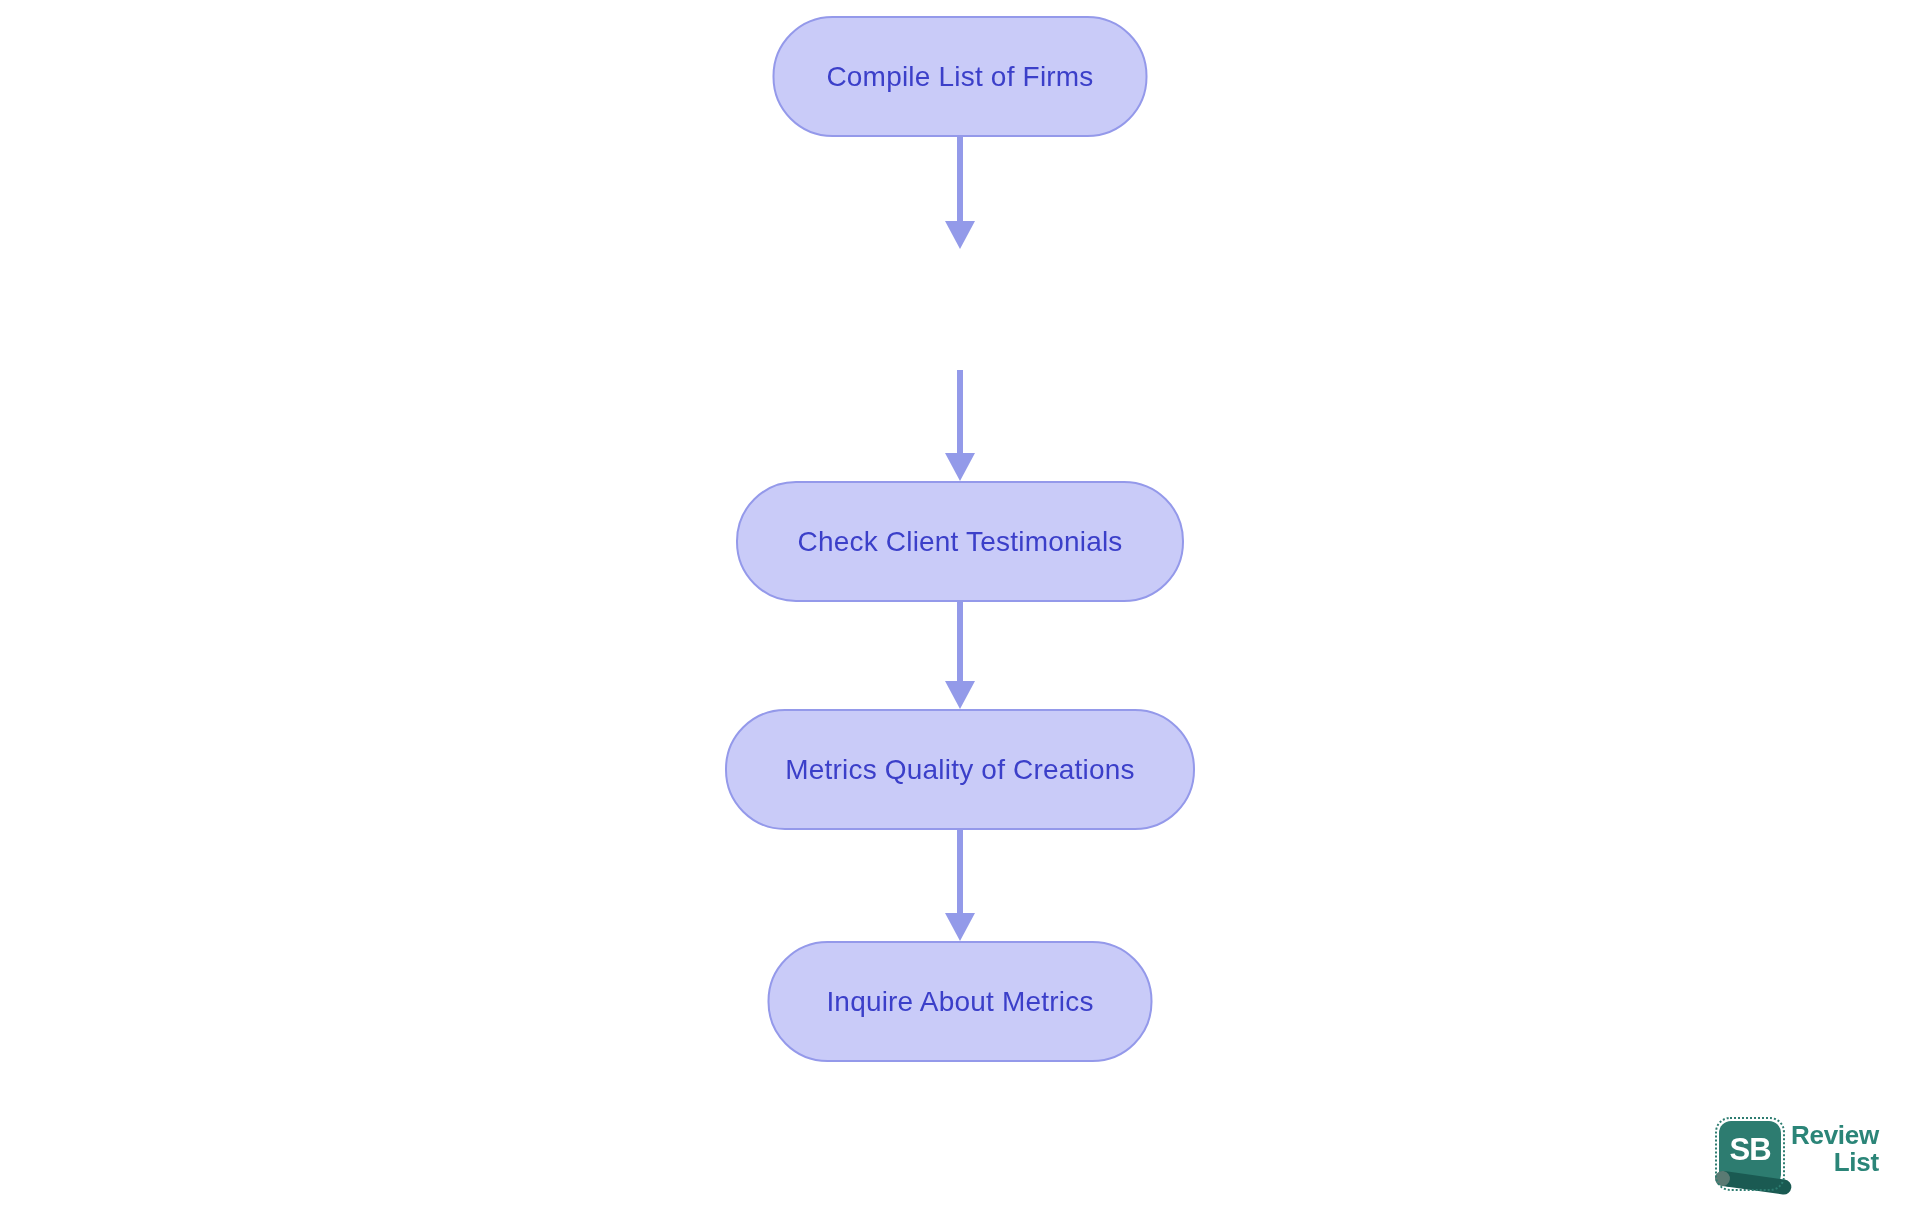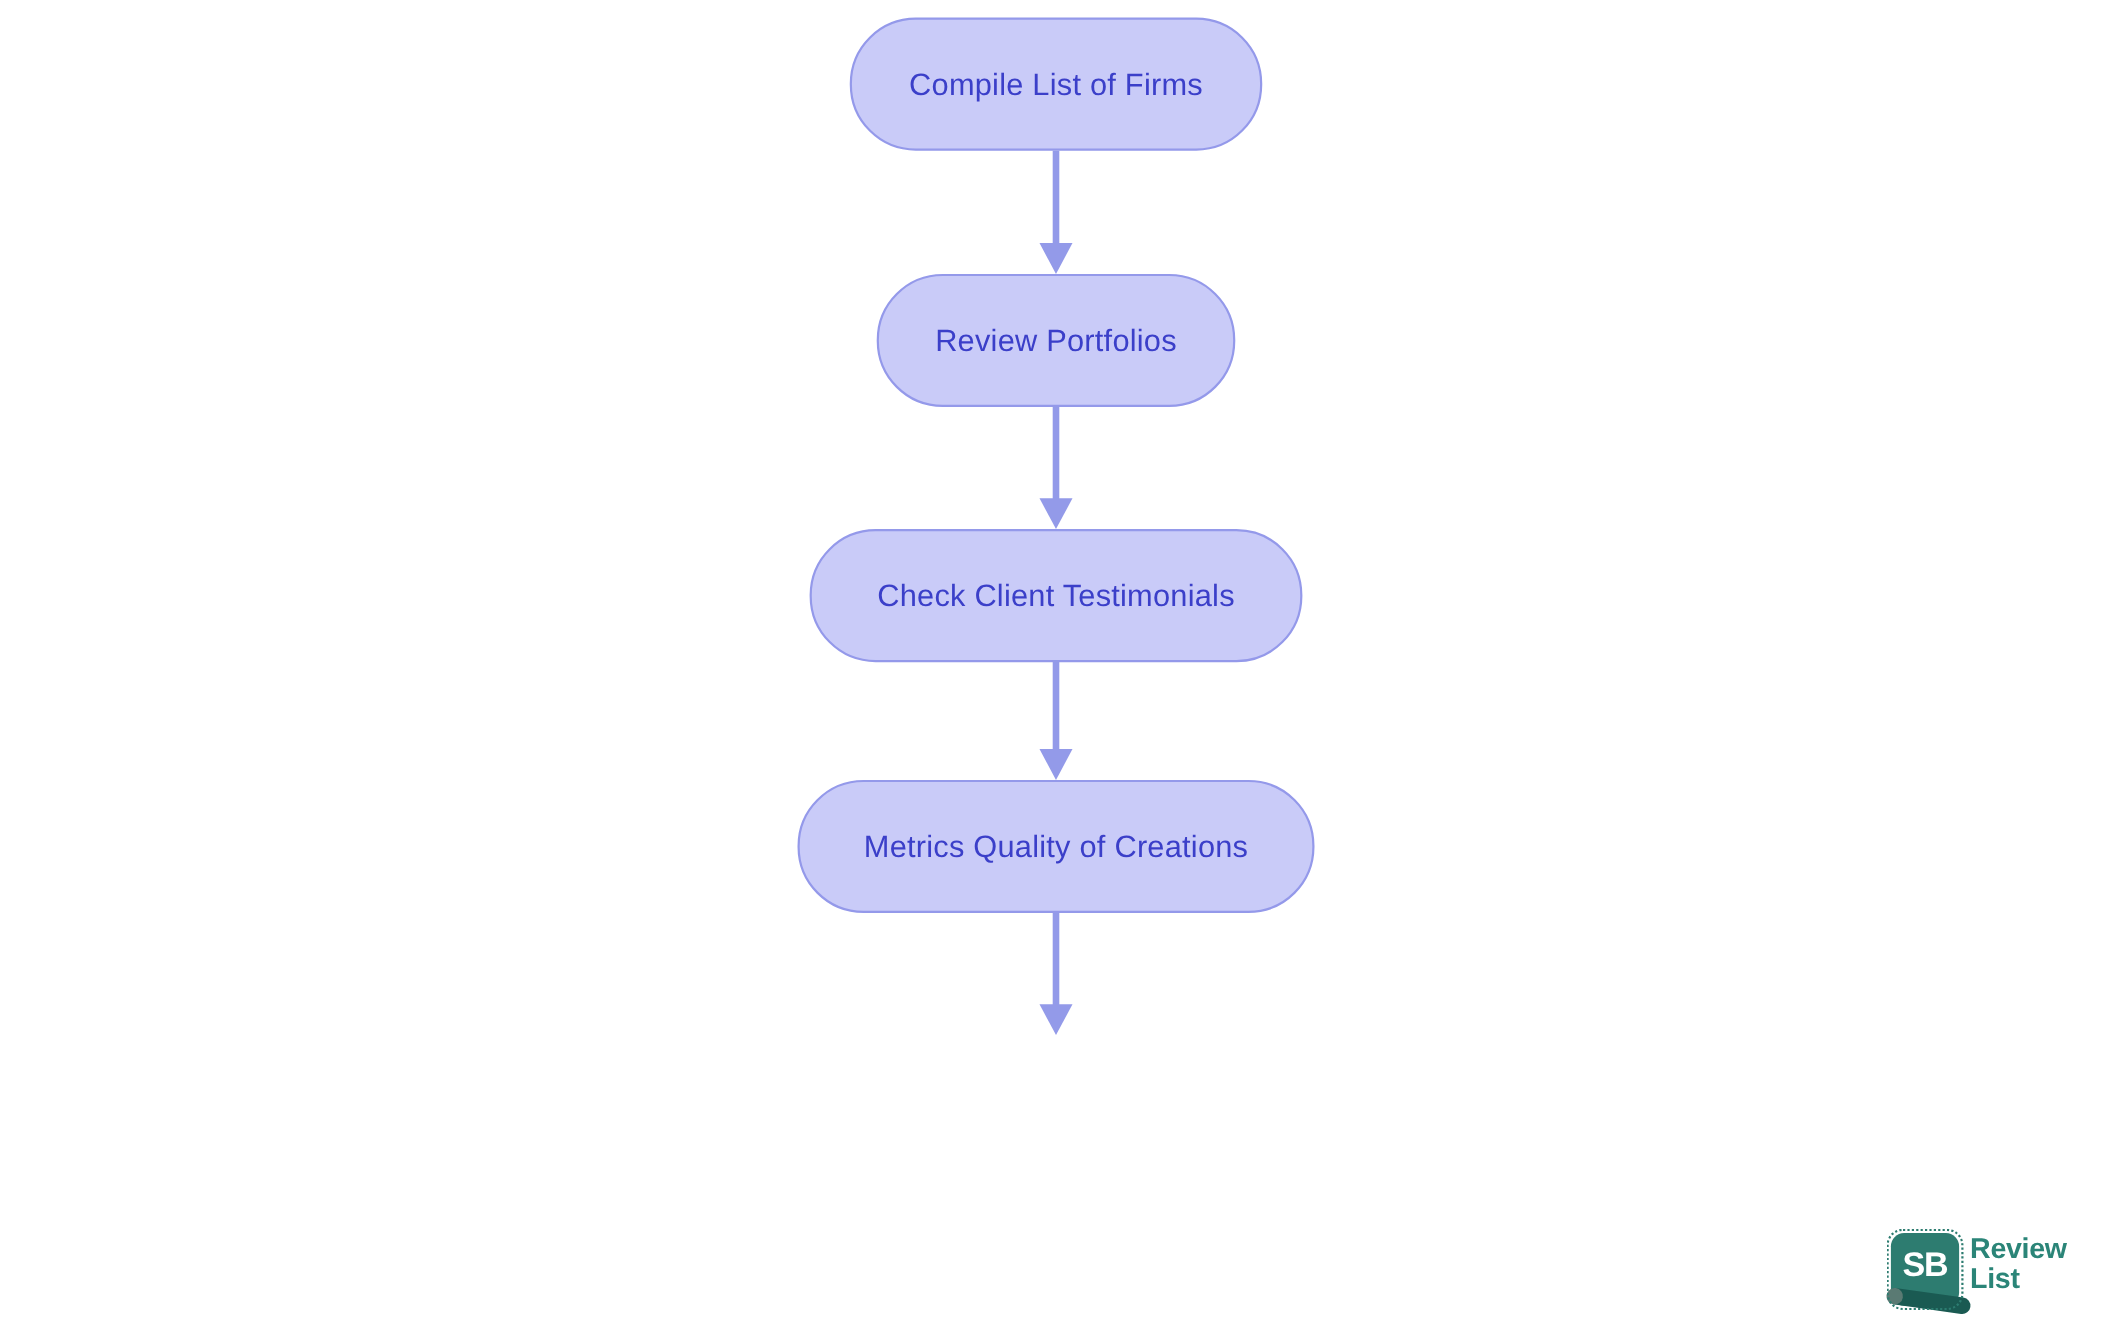--- a/index.html
+++ b/index.html
@@ -8,20 +8,21 @@
     padding: 0;
     background: #ffffff;
     font-family: "Liberation Sans", sans-serif;
   }
   .canvas {
     position: relative;
     width: 1920px;
     height: 1215px;
     background: var(--bg, #ffffff);
     overflow: hidden;
+    text-align: right;
   }
 
   
   .node {
     position: absolute;
     left: 50%;
     transform: translateX(-50%);
     height: 121px;
     border-radius: 60px;
     background: var(--node-fill, #C9CBF8);
@@ -146,23 +147,20 @@
 
   <div class="node node-1">
     <span>Compile List of Firms</span>
   </div>
 
   <div class="arrow arrow-1">
     <div class="stem"></div>
     <div class="head"></div>
   </div>
 
-  <div class="node node-2">
-    <span>Review Portfolios</span>
-  </div>
 
   <div class="arrow arrow-2">
     <div class="stem"></div>
     <div class="head"></div>
   </div>
 
   <div class="node node-3">
     <span>Check Client Testimonials</span>
   </div>
 
@@ -173,20 +171,23 @@
 
   <div class="node node-4">
     <span>Metrics Quality of Creations</span>
   </div>
 
   <div class="arrow arrow-4">
     <div class="stem"></div>
     <div class="head"></div>
   </div>
 
+  <div class="node node-5">
+    <span>Inquire About Metrics</span>
+  </div>
 
   <div class="logo">
     <div class="badge">
       <span class="badge-text">SB</span>
       <div class="roll"></div>
     </div>
     <div class="logo-name">
       <div>Review</div>
       <div>List</div>
     </div>

